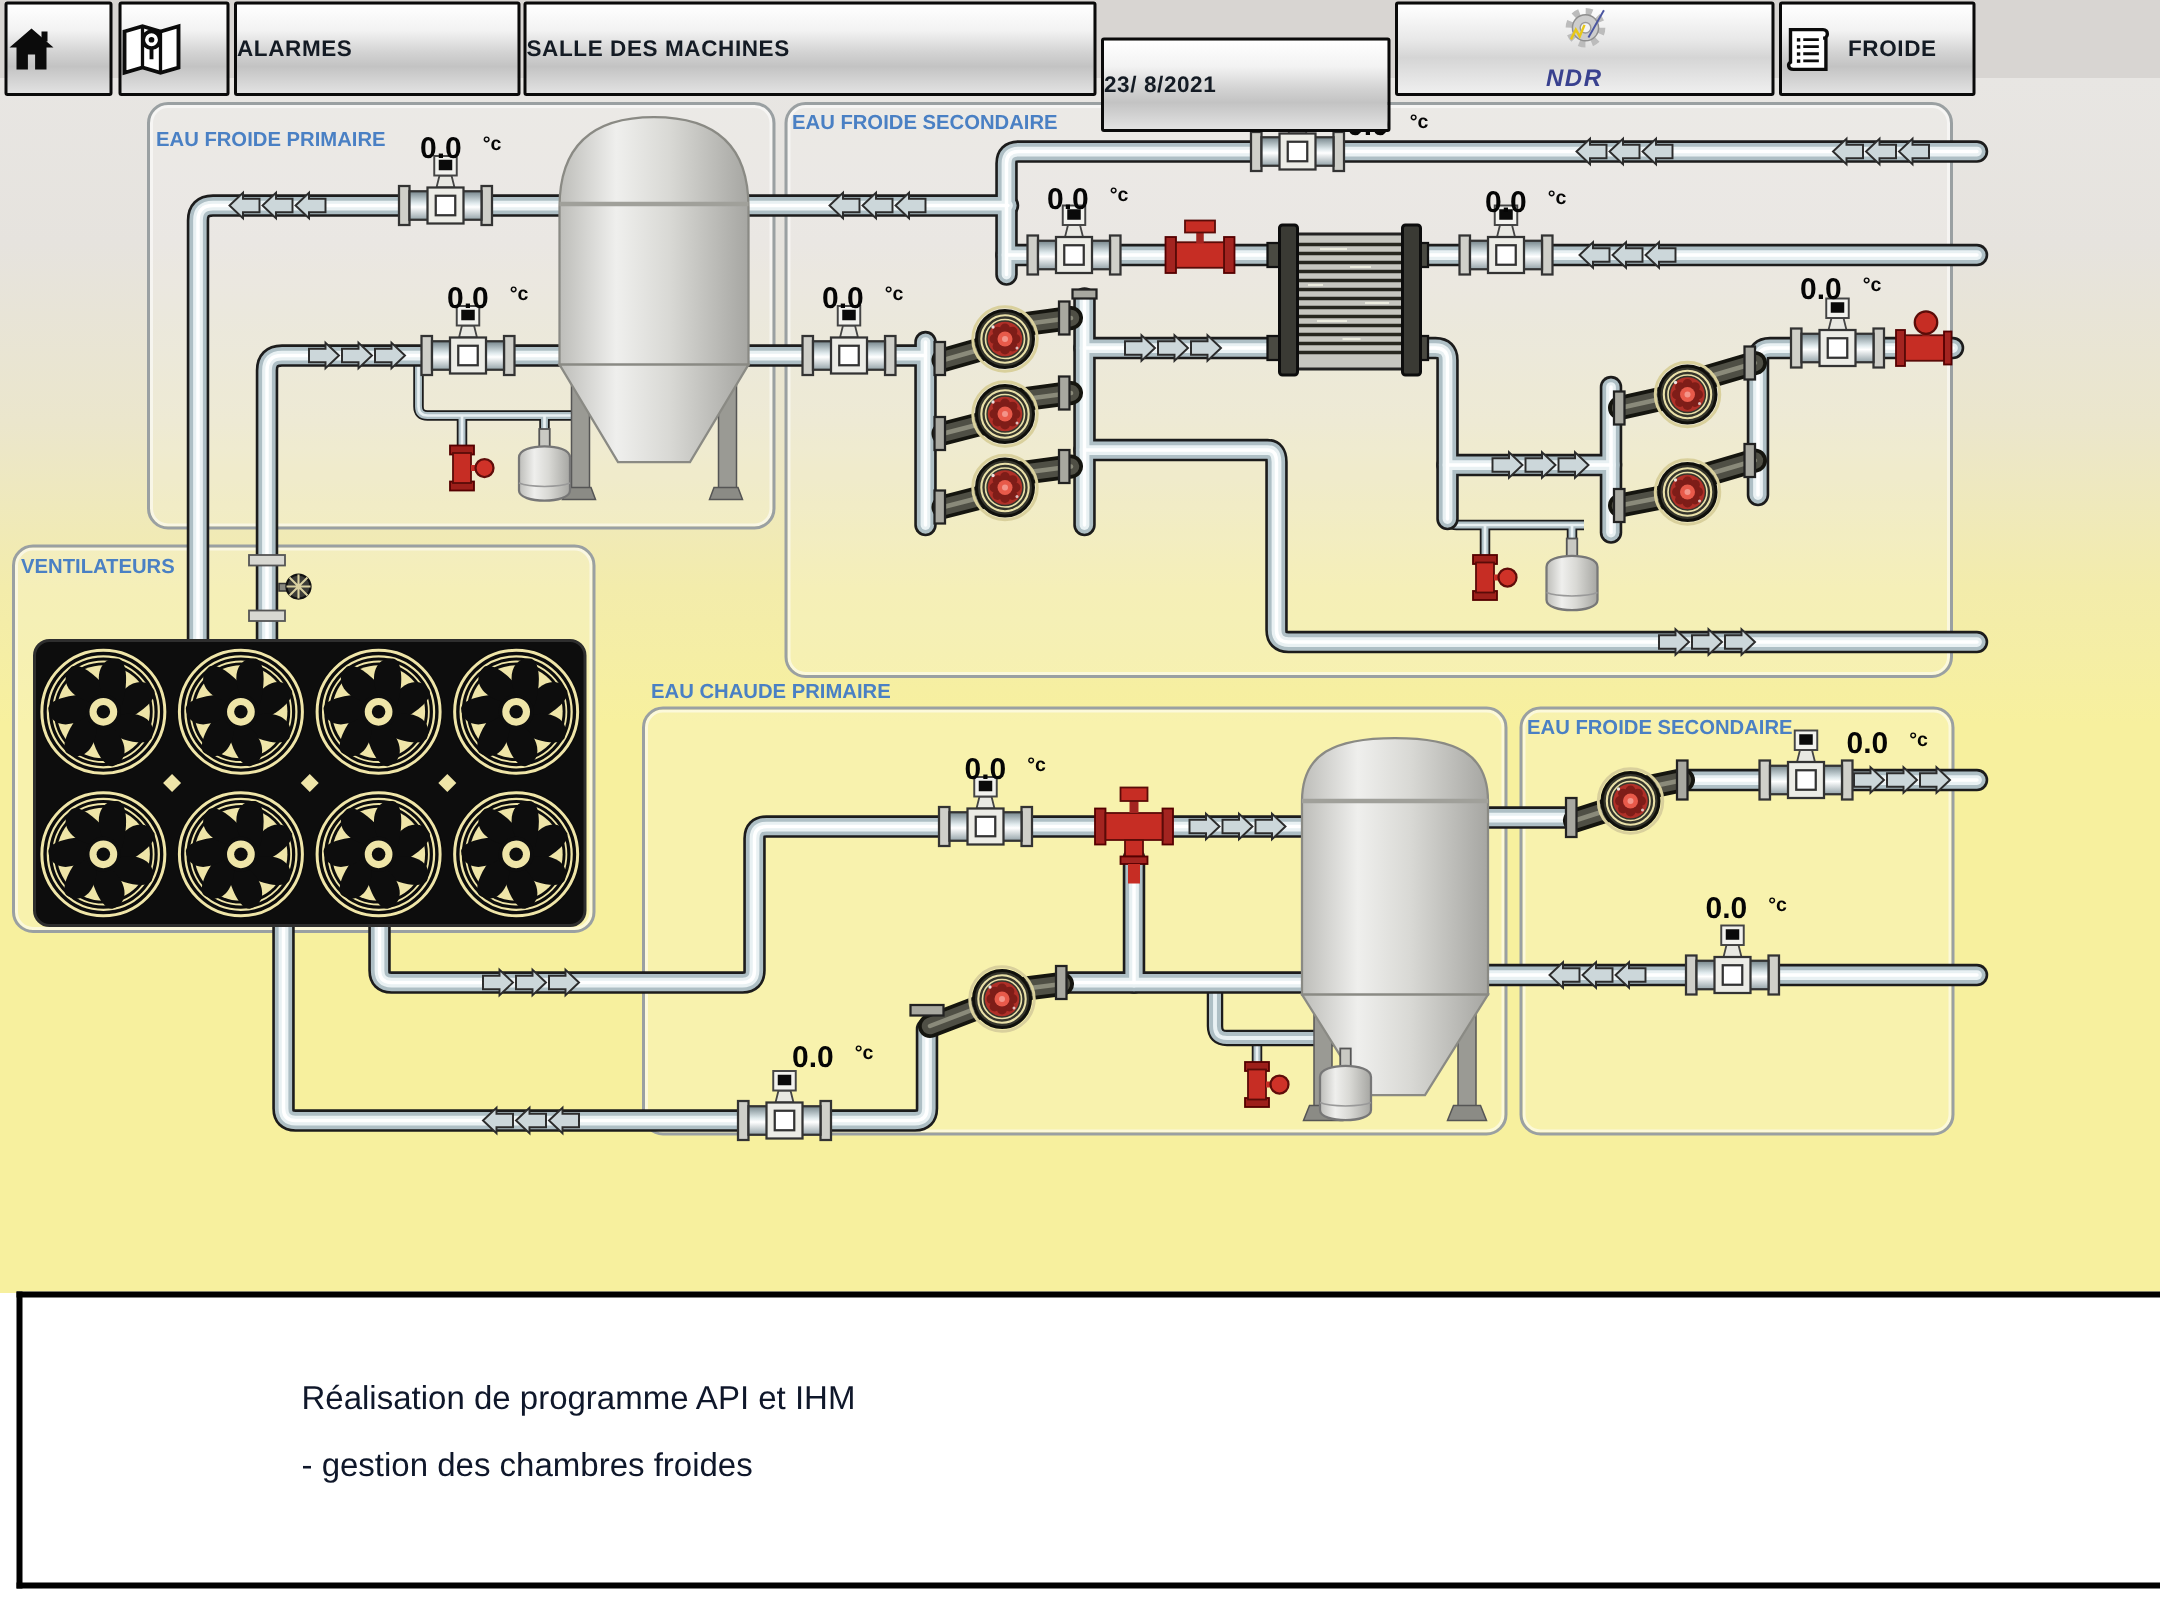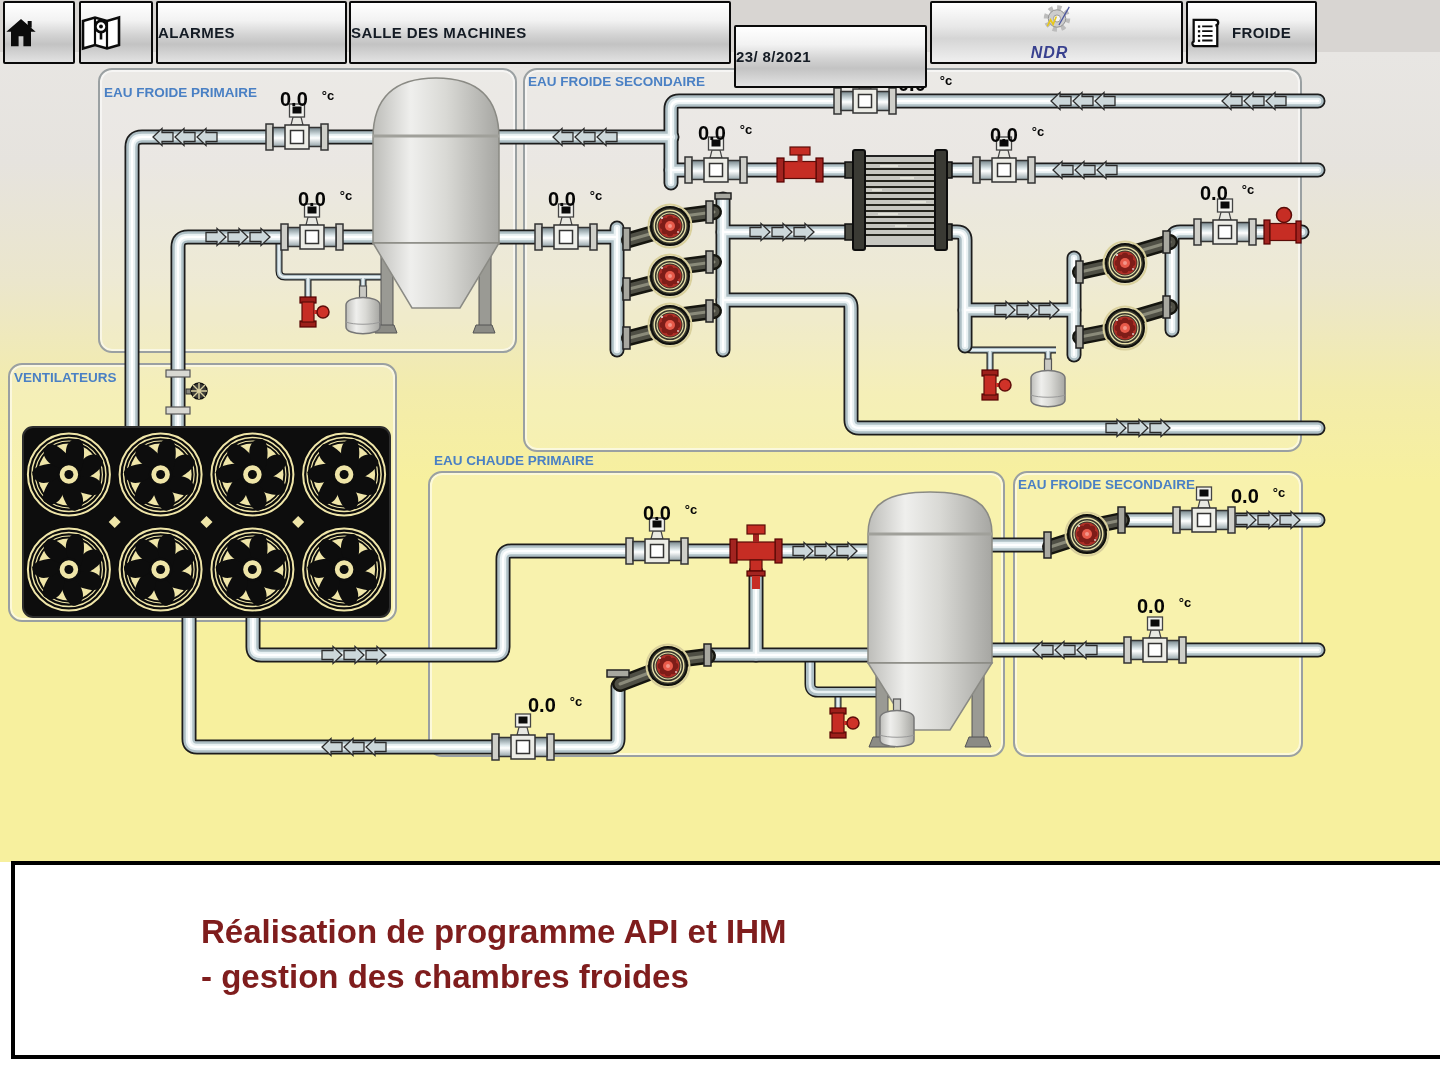--- a/index.html
+++ b/index.html
@@ -25,21 +25,21 @@
   #thin-out path{stroke-linecap:butt}
   .k-dark{stroke:#15150f;fill:none;stroke-linecap:round}.k-mid{stroke:#4f4f45;fill:none;stroke-linecap:round}.k-hi{stroke:#8a8a7a;fill:none;stroke-linecap:round}
   .flange{fill:#a8a8a0;stroke:#222;stroke-width:1.5}
   .arr{fill:#ccd7da;stroke:#2c2c2c;stroke-width:1.3}
   
   .temp{position:absolute;z-index:25;white-space:nowrap;color:#050505;font-weight:bold;font-size:20px;display:flex;align-items:flex-start;}
   .temp .unit{font-size:13px;margin-left:14px;margin-top:0px;font-weight:bold;}
   
   #footer-box{position:absolute;left:11px;top:861px;width:1429px;height:198px;box-sizing:border-box;
     background:#ffffff;border:4px solid #000;border-right:none;z-index:30;}
-  #footer-text{position:absolute;left:186px;top:44px;font-size:33px;font-weight:bold;color:#7f1d1d;line-height:45px;}
+  #footer-text{position:absolute;left:186px;top:44px;font-size:22px;font-weight:normal;color:#0f172a;line-height:45px;}
 </style>
 </head>
 <body>
 
 <div id="topbar">
   <div class="hbtn" style="left:3px;width:72px;">
     <svg width="32" height="30" viewBox="0 0 24 22">
       <path d="M12,0.5 L23,10 H19.5 V21 H13.8 V13.5 H10.2 V21 H4.5 V10 H1 Z" fill="#0b0b0b"></path>
       <rect x="17" y="2" width="3" height="5" fill="#0b0b0b"></rect>
     </svg>

